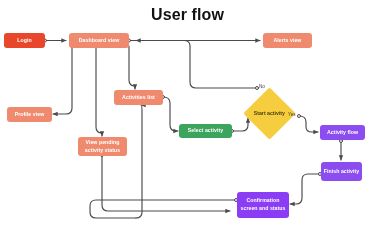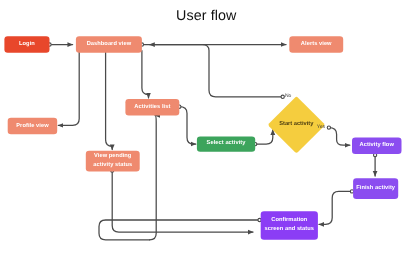--- a/index.html
+++ b/index.html
@@ -7,21 +7,21 @@
   body{
     width:375px;height:230px;overflow:hidden;
     font-family:"Liberation Sans", sans-serif;
     -webkit-font-smoothing:antialiased;
   }
   #stage{position:relative;width:375px;height:230px;background:#ffffff;}
 
   #title{
     position:absolute;left:0;top:6px;width:375px;
     text-align:center;
-    font-size:13px;font-weight:normal;color:#111111;
+    font-size:16px;font-weight:bold;color:#111111;
     letter-spacing:.1px;
   }
 
   
   #edges{position:absolute;left:0;top:0;width:375px;height:230px;}
 
   
   .node{
     position:absolute;
     box-sizing:border-box;

